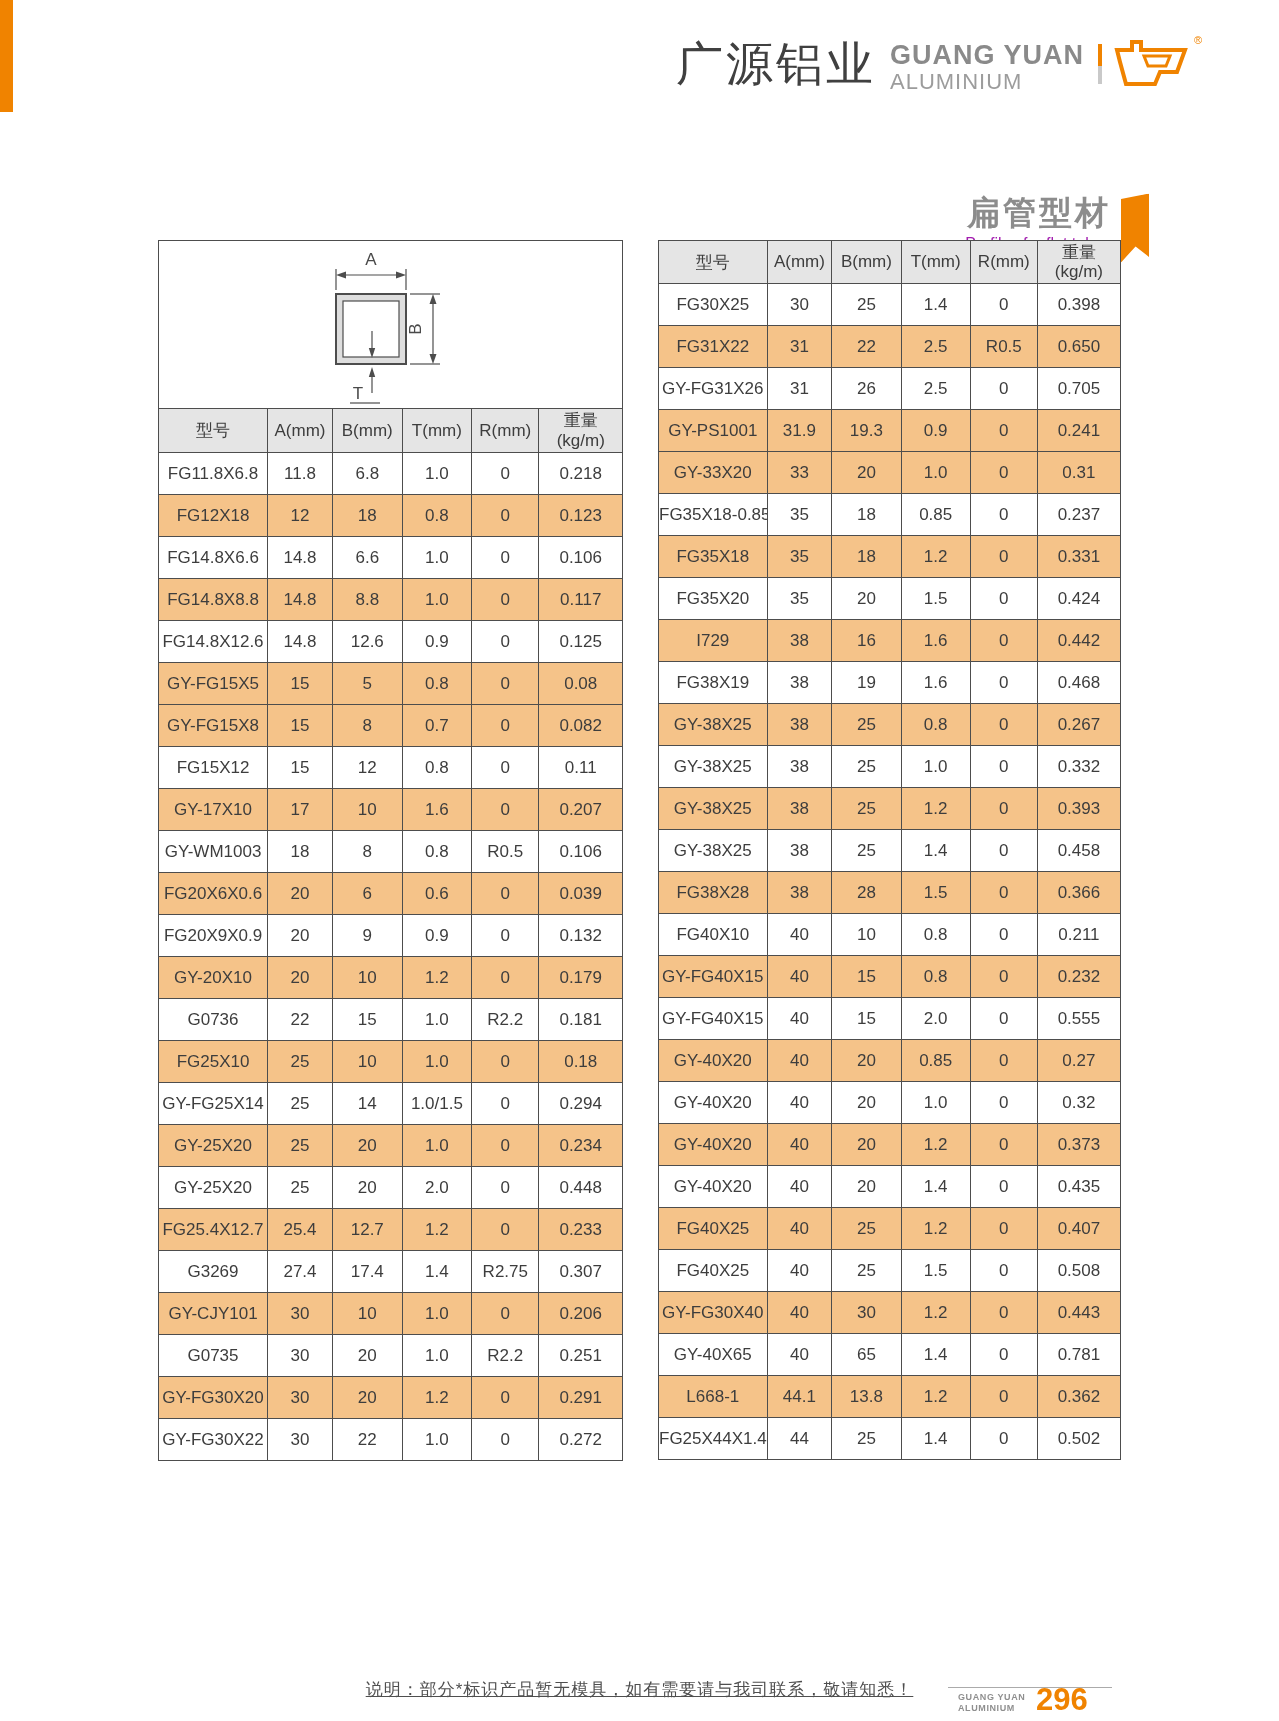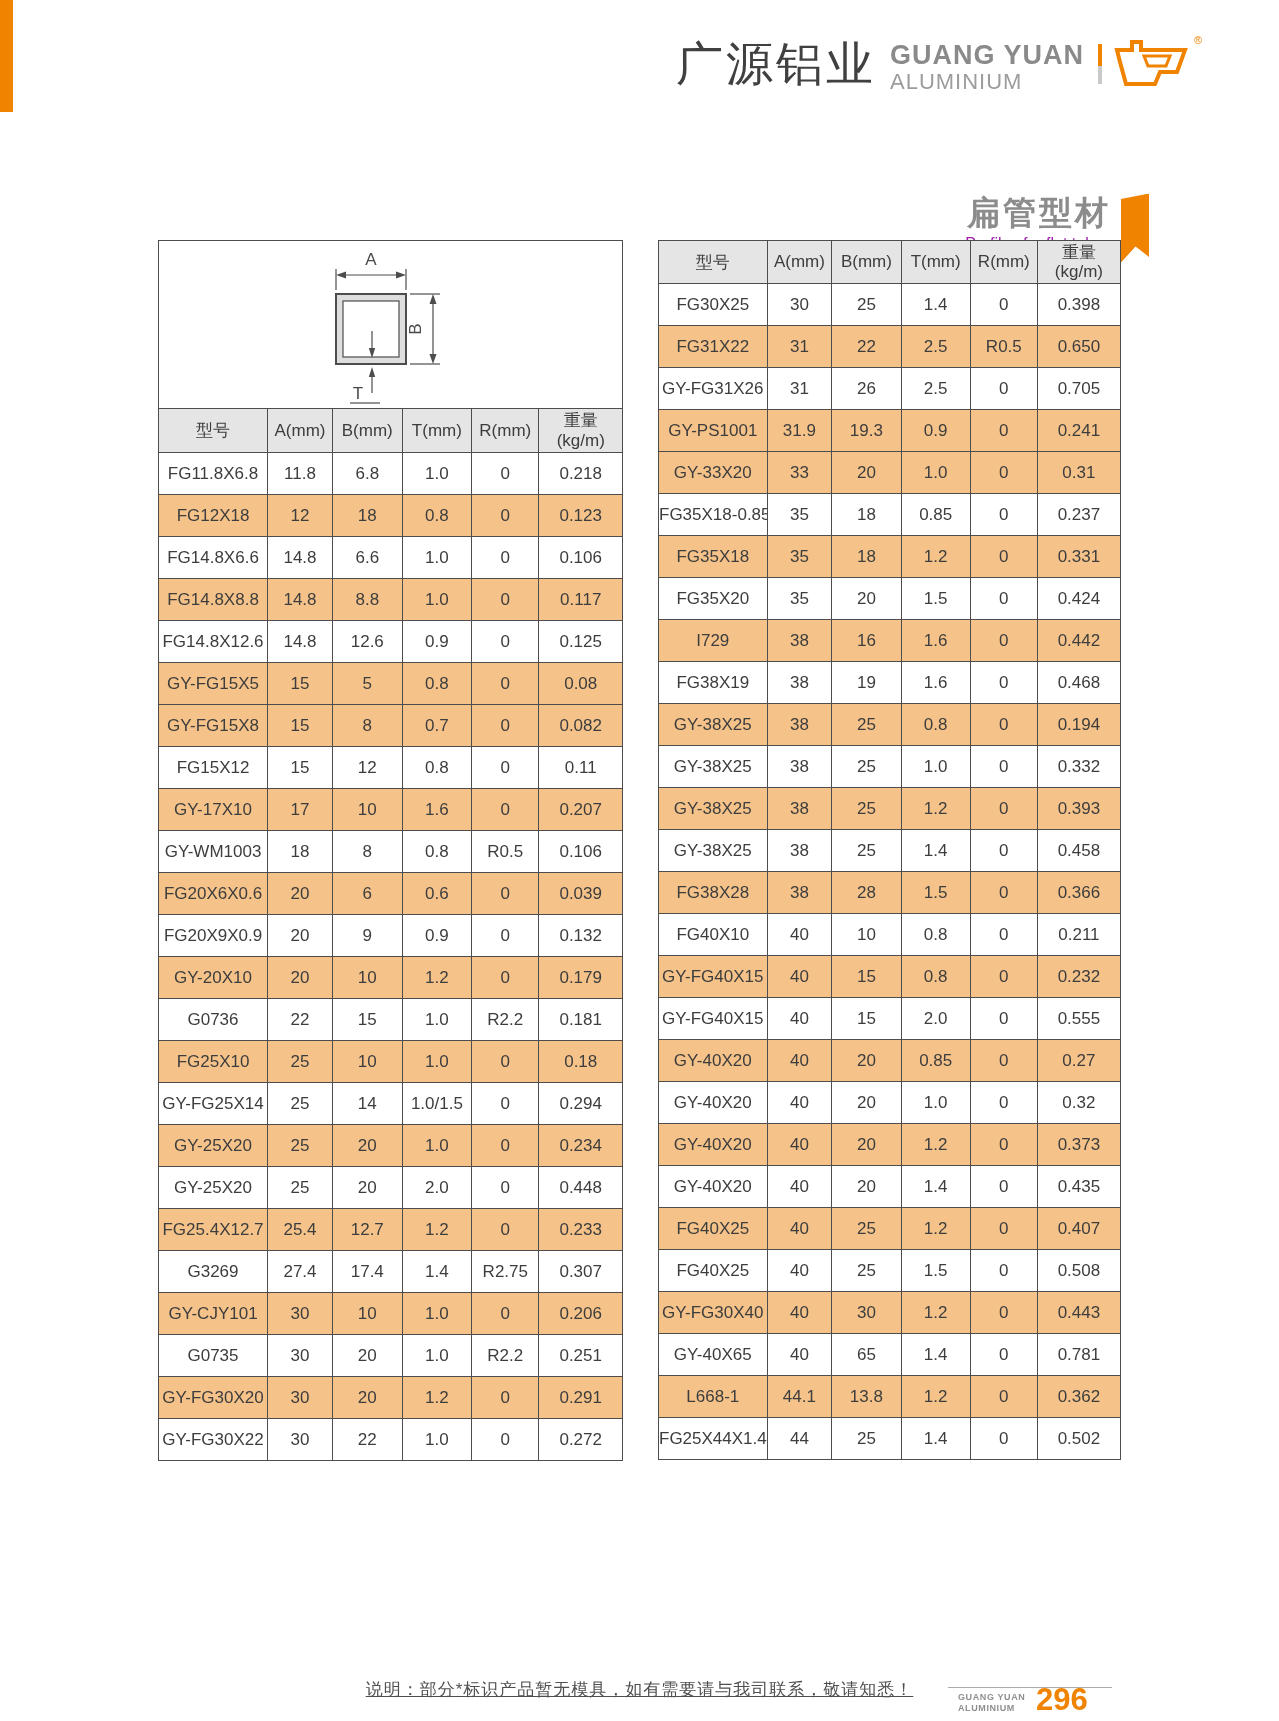--- a/index.html
+++ b/index.html
@@ -436,21 +436,21 @@
               <td>1.6</td>
               <td>0</td>
               <td>0.468</td>
             </tr>
             <tr class="alt">
               <td>GY-38X25</td>
               <td>38</td>
               <td>25</td>
               <td>0.8</td>
               <td>0</td>
-              <td>0.194</td>
+              <td>0.267</td>
             </tr>
             <tr>
               <td>GY-38X25</td>
               <td>38</td>
               <td>25</td>
               <td>1.0</td>
               <td>0</td>
               <td>0.332</td>
             </tr>
             <tr class="alt">

